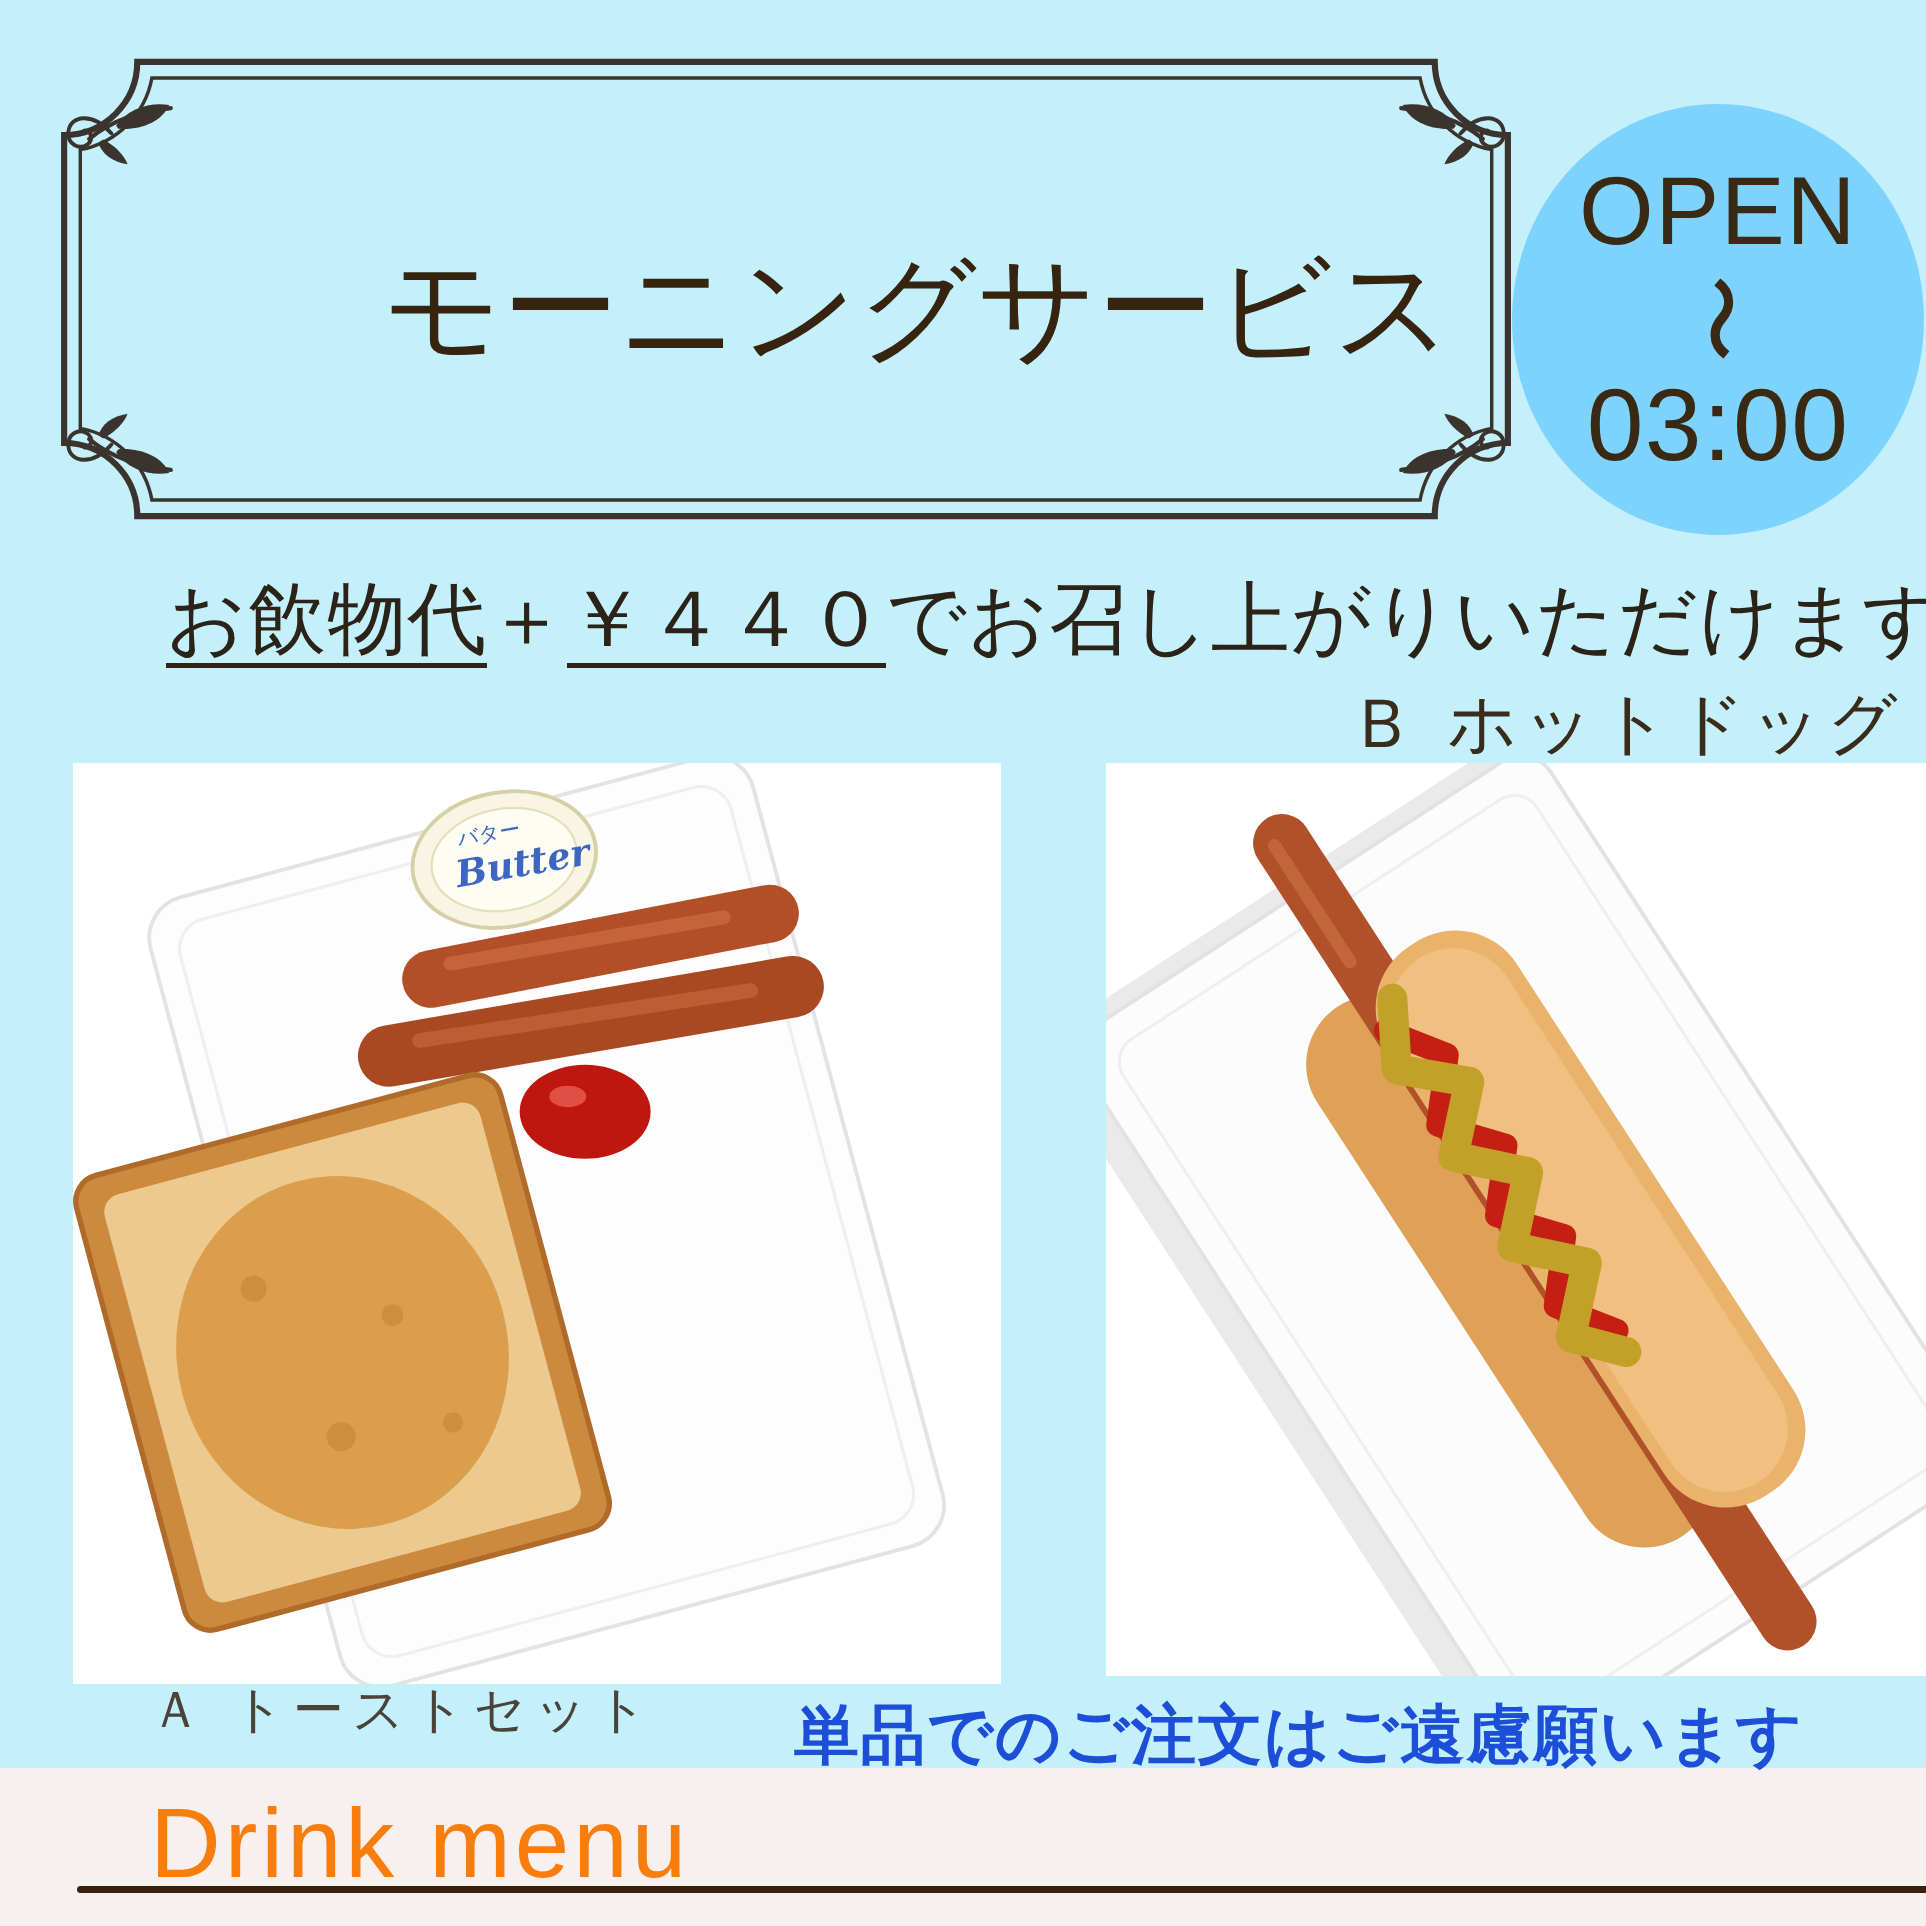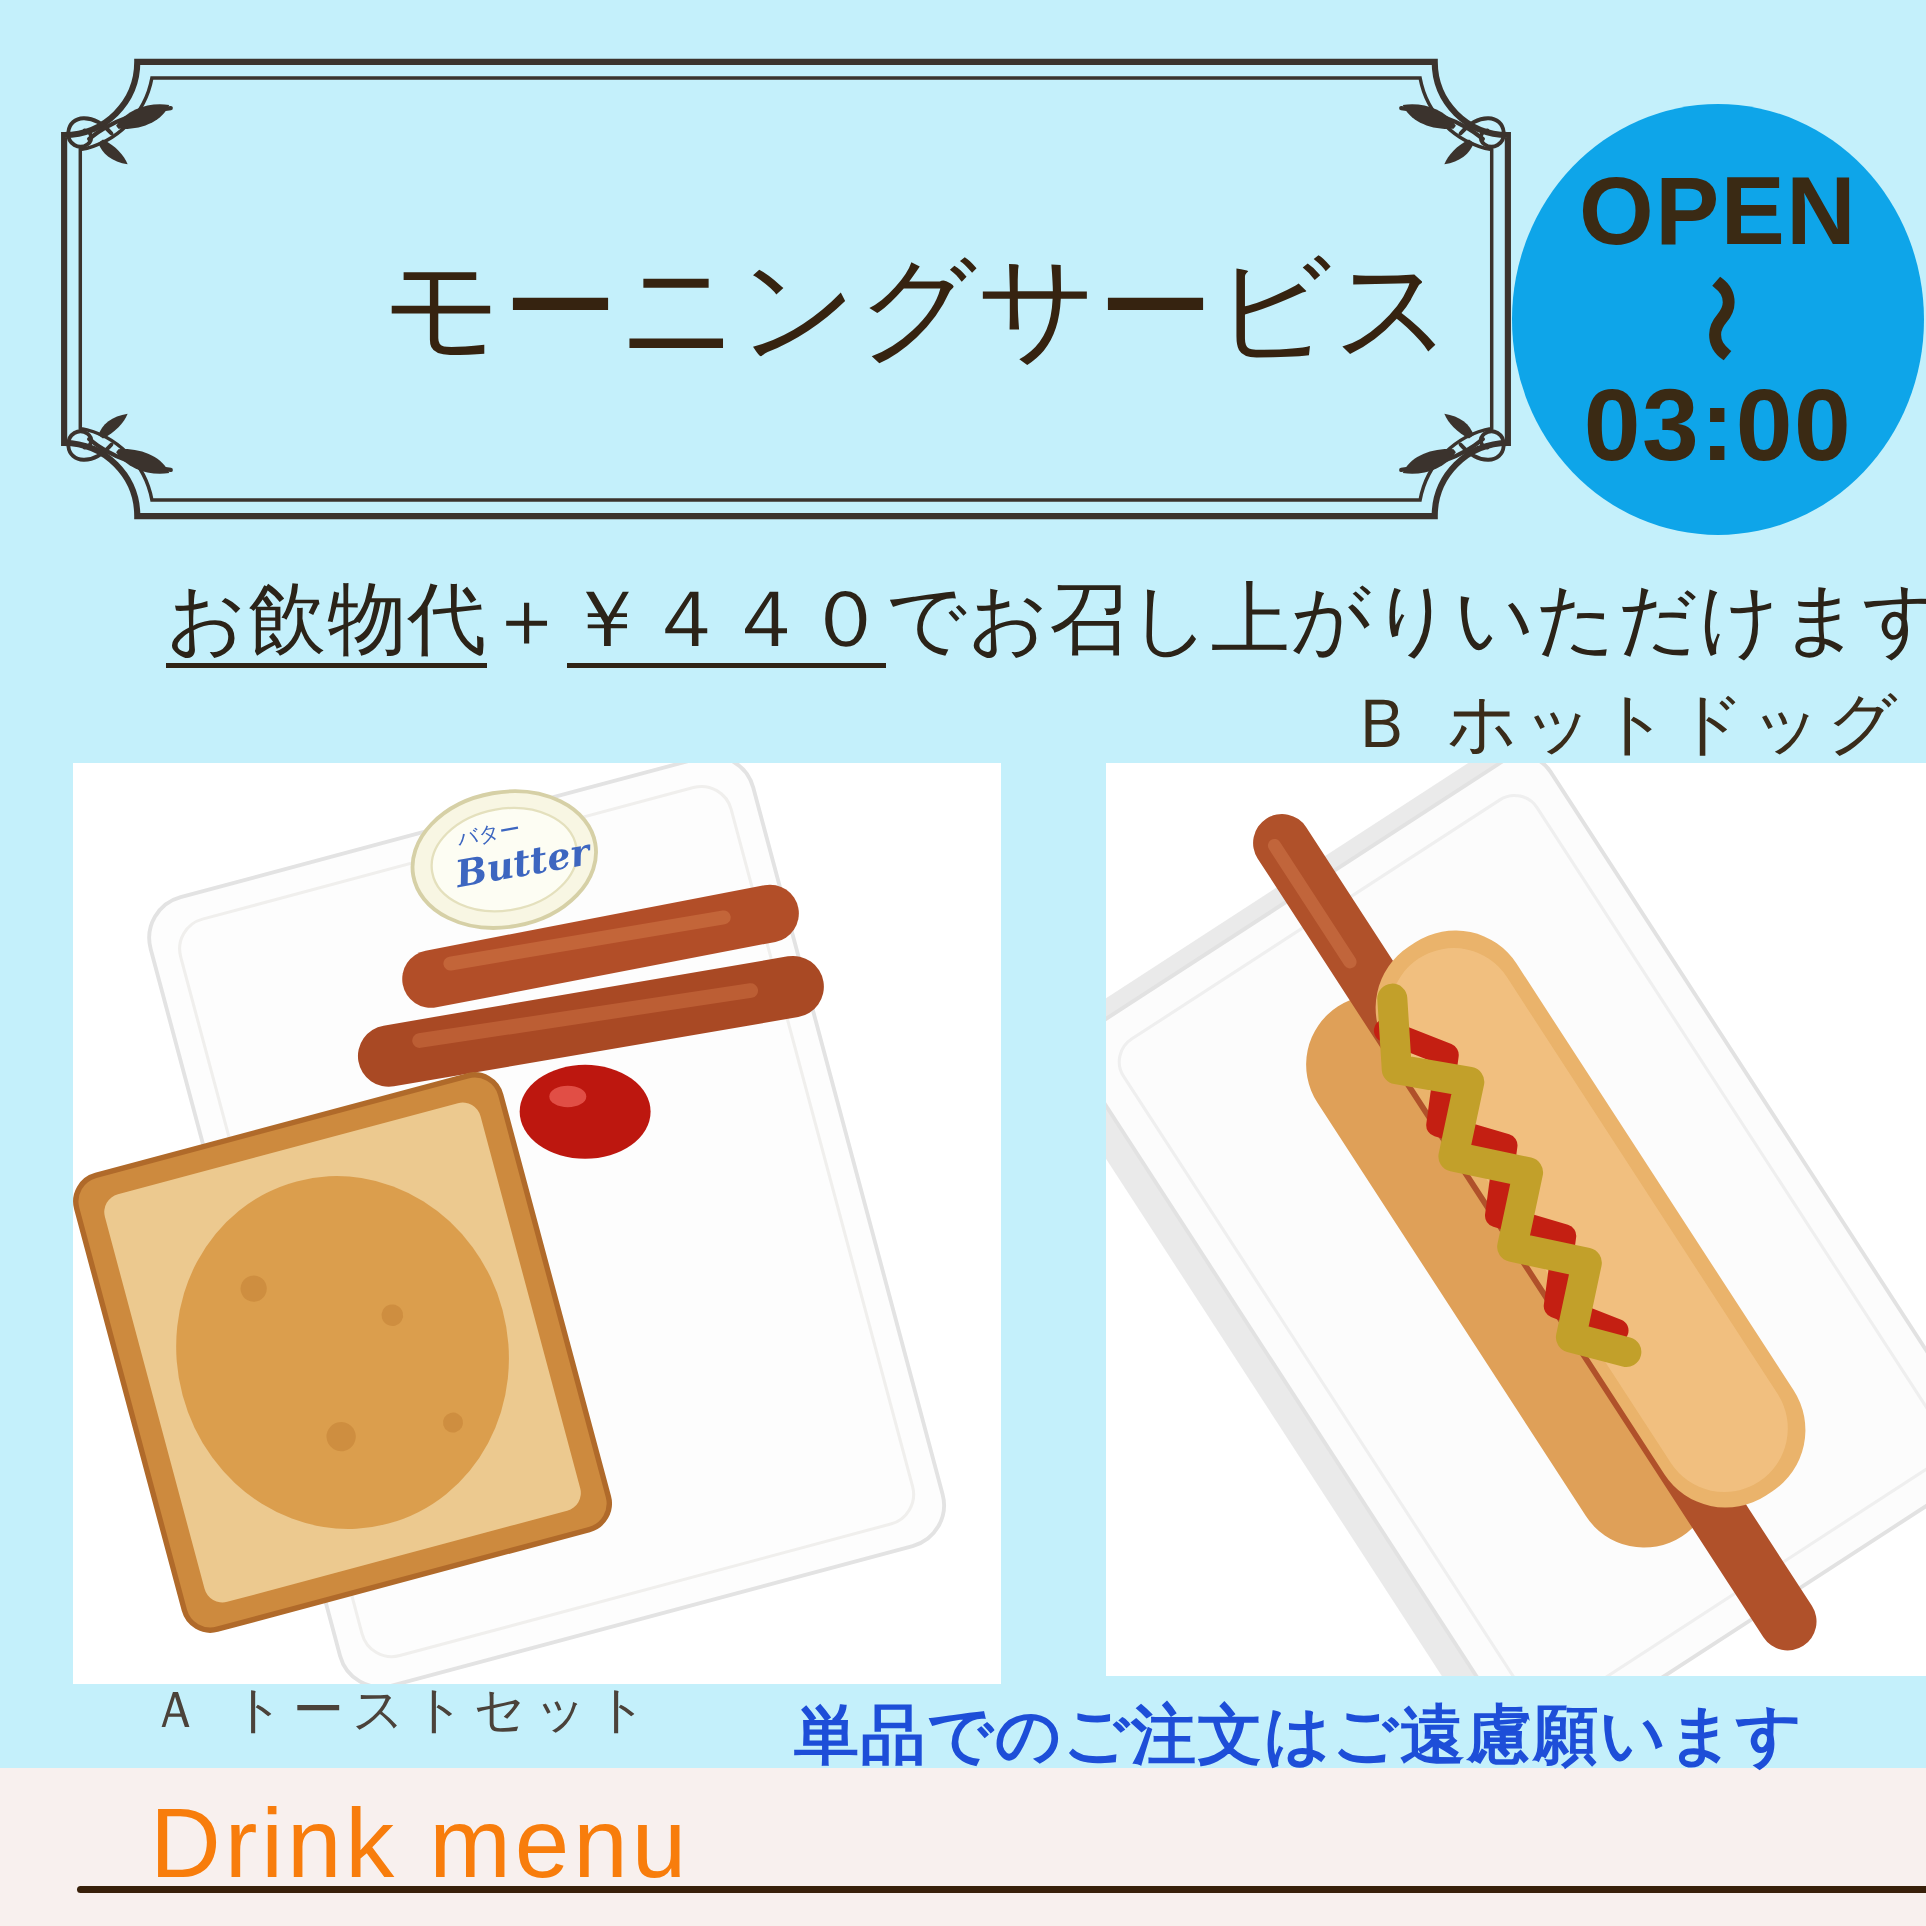--- a/index.html
+++ b/index.html
@@ -7,22 +7,22 @@
   .page{position:relative;width:2047px;height:3071px;overflow:hidden;background:#c4f0fb;}
   .abs{position:absolute;}
   .blue-section{left:0;top:0;width:2047px;height:1768px;background:#c4f0fb;}
   .pink-section{left:0;top:1768px;width:2047px;height:1303px;background:#f8f0ee;}
 
   .frame-svg{left:60px;top:58px;width:1452px;height:462px;}
   .title-red{left:331px;top:127px;font-size:119px;font-weight:bold;color:#f80b0b;line-height:1;letter-spacing:2.3px;white-space:nowrap;}
   .title-jp{left:339px;top:250px;font-size:116px;color:#362310;line-height:1;letter-spacing:0.8px;white-space:nowrap;font-weight:500;margin-left:44px;}
   .title-en{left:428px;top:385px;font-size:83px;color:#3a240e;line-height:1;letter-spacing:21px;white-space:nowrap;}
 
-  .open-circle{left:1512px;top:104px;width:412px;height:431px;background:#0ea5e9;border-radius:50%;
-    display:flex;flex-direction:column;align-items:center;justify-content:center;color:#3a2a14;font-weight:bold;}
+  .open-circle{left:1512px;top:104px;width:412px;height:431px;background:#7dd3fc;border-radius:50%;
+    display:flex;flex-direction:column;align-items:center;justify-content:center;color:#3a2a14;}
   .open-word{font-size:96px;line-height:1;letter-spacing:1.5px;}
   .open-tilde{font-size:89px;line-height:1;transform:rotate(90deg);margin:15.4px 0 11.6px 0;}
   .open-time{font-size:102px;line-height:1;letter-spacing:1.5px;}
 
   .price-line{left:166px;top:574px;font-size:79px;color:#2b2318;line-height:1.15;white-space:nowrap;letter-spacing:0.8px;}
   .u-seg{border-bottom:5.4px solid #2f2416;}
   .b-label{left:1348px;top:678px;font-size:69px;color:#3a2c1a;letter-spacing:5.4px;white-space:nowrap;}
 
   .photo-box{background:#ffffff;}
   .photo-left{left:73px;top:763px;width:928px;height:921px;}

